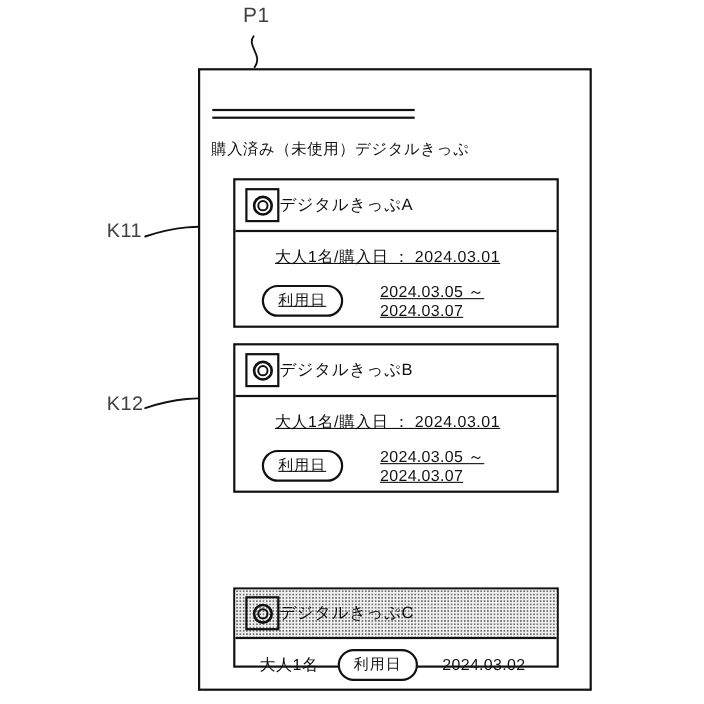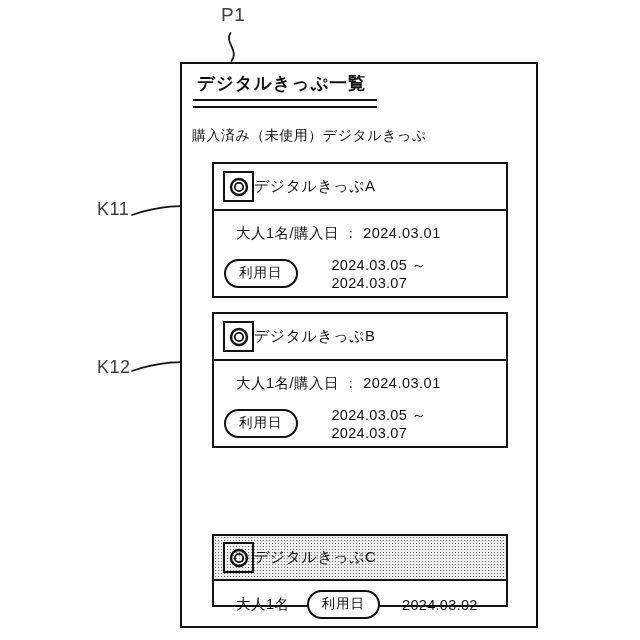--- a/index.html
+++ b/index.html
@@ -33,21 +33,21 @@
   .card-header { display:flex; align-items:center; 
     height:47px; padding-left:9px; border-bottom:2px solid #111; }
   .card-header.hatched { height:45px;
     background-color:#efefef;
     background-image: radial-gradient(circle, #6e6e6e 0.8px, transparent 0.95px);
     background-size:3px 3px; }
   .icon-box { width:31px; height:31px; border:2px solid #111; display:flex;
     align-items:center; justify-content:center; flex:0 0 auto; background:transparent; }
   .ticket-name { font-size:15px; letter-spacing:0.5px; }
 
-  .card-body { padding:13px 8px 12px 22px; }
+  .card-body { padding:13px 8px 12px 36px;text-decoration:underline; }
   .detail-line { font-size:14.5px; letter-spacing:0.5px; }
   .usage-row { display:flex; align-items:center; margin-top:13px; margin-left:-12px; }
   .pill { border:2px solid #111; border-radius:15px; padding:3px 13px 4px;
     font-size:13.5px; letter-spacing:1px; background:#fff; white-space:nowrap; }
   .usage-dates { font-size:14.5px; margin-left:34px; letter-spacing:0.3px; }
 
   .card-body-used { display:flex; align-items:center; height:47px; padding-left:22px; }
   .card-body-used .pill { margin-left:17px; }
   .card-body-used .usage-dates { margin-left:22px; }
 </style>
@@ -63,21 +63,20 @@
   <svg class="overlay-svg" viewBox="0 0 640 640" fill="none" stroke="#111" stroke-width="1.7" stroke-linecap="round">
     <path d="M 230.5 33 C 224 42, 239.5 50, 231.5 61"></path>
     <path d="M 132 215 C 158 206, 184 204, 201 208.5"></path>
     <path d="M 204 209 L 193.5 204.2 M 204 209 L 194.5 213.8"></path>
     <path d="M 132 371 C 158 362, 184 360, 201 364.5"></path>
     <path d="M 204 365 L 193.5 360.2 M 204 365 L 194.5 369.8"></path>
   </svg>
 
   <div class="screen-frame"></div>
 
-  <div class="screen-title">デジタルきっぷ一覧</div>
   <div class="title-underline"></div>
 
   <div class="section-heading" id="section1-heading">購入済み（未使用）デジタルきっぷ</div>
 
   <div class="ticket-card" id="ticket-a">
     <div class="card-header">
       <span class="icon-box">
         <svg width="22" height="22" viewBox="0 0 22 22" fill="none" stroke="#111">
           <circle cx="11" cy="11" r="8" stroke-width="2.4"></circle>
           <circle cx="11" cy="11" r="4.2" stroke-width="1.8"></circle>

